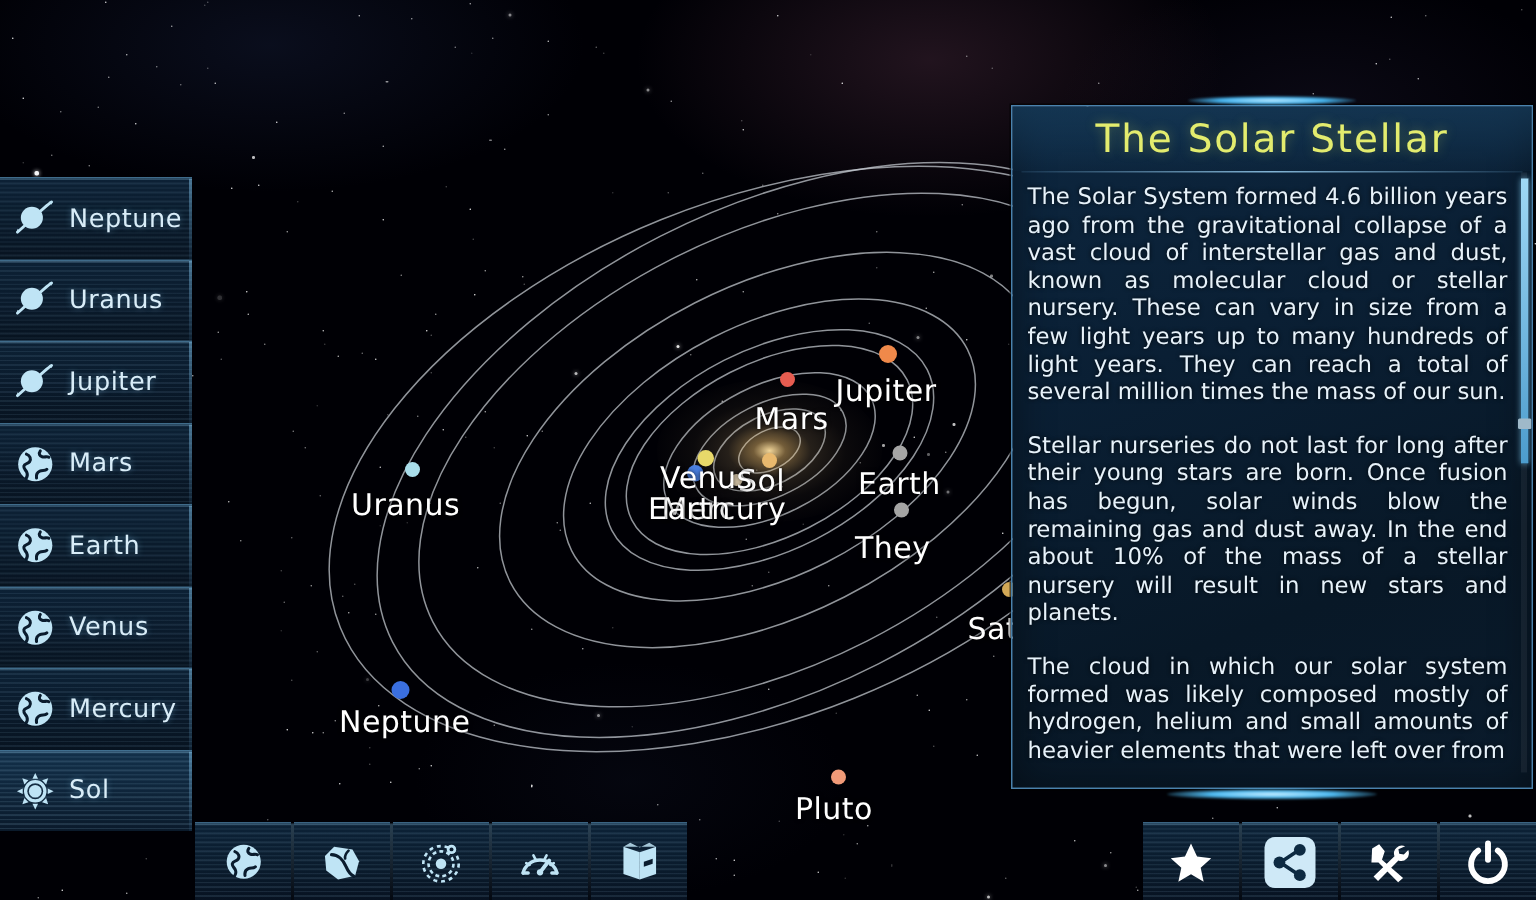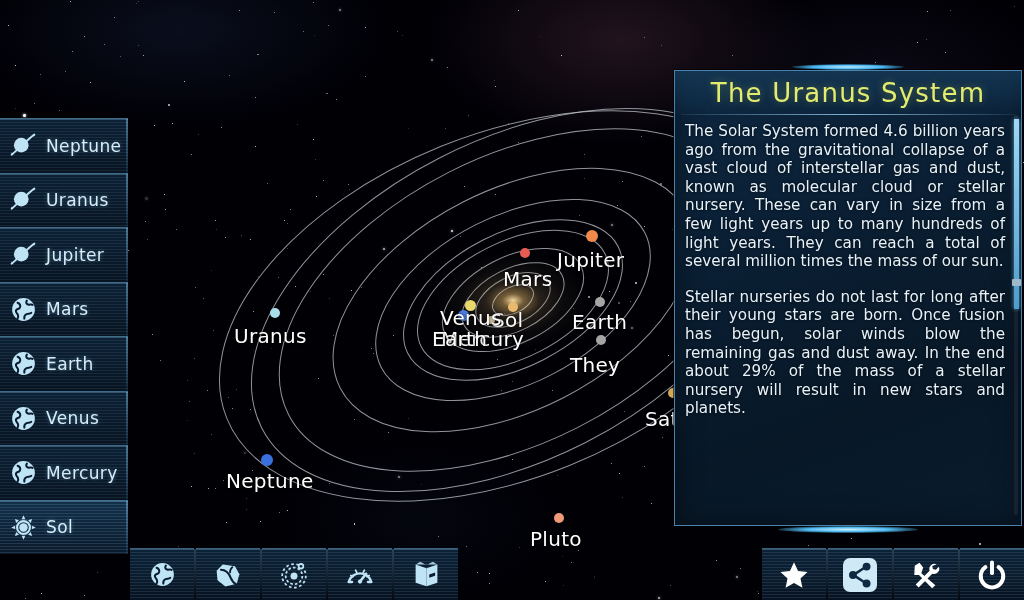--- a/index.html
+++ b/index.html
@@ -647,25 +647,26 @@
             <path d="M5.8 26.2 l1.6 -4.8 l3.2 3.2 z"></path>
           </g>
         </svg>
       </span>
       <span class="side-label">Sol</span>
     </div>
   </div>
 
 <div id="panel-glow-top"></div>
 <div id="panel">
-  <div id="panel-title">The Uranus System</div>
+  <div id="panel-title">The Solar Stellar</div>
   <div id="panel-rule"></div>
   <div id="panel-body">
       <p>The Solar System formed 4.6 billion years ago from the gravitational collapse of a vast cloud of interstellar gas and dust, known as molecular cloud or stellar nursery. These can vary in size from a few light years up to many hundreds of light years. They can reach a total of several million times the mass of our sun.</p>
-      <p>Stellar nurseries do not last for long after their young stars are born. Once fusion has begun, solar winds blow the remaining gas and dust away. In the end about 29% of the mass of a stellar nursery will result in new stars and planets.</p>
+      <p>Stellar nurseries do not last for long after their young stars are born. Once fusion has begun, solar winds blow the remaining gas and dust away. In the end about 10% of the mass of a stellar nursery will result in new stars and planets.</p>
+      <p>The cloud in which our solar system formed was likely composed mostly of hydrogen, helium and small amounts of heavier elements that were left over from</p>
     </div>
   <div id="panel-scroll-track"></div>
   <div id="panel-scroll-thumb"></div>
   <div id="panel-scroll-grip"></div>
 </div>
 <div id="panel-glow-bot"></div>
 
 <div id="toolbar">
   <div class="tb-group" id="tb-left" style="left:130px;">
       <div class="tb-btn">

